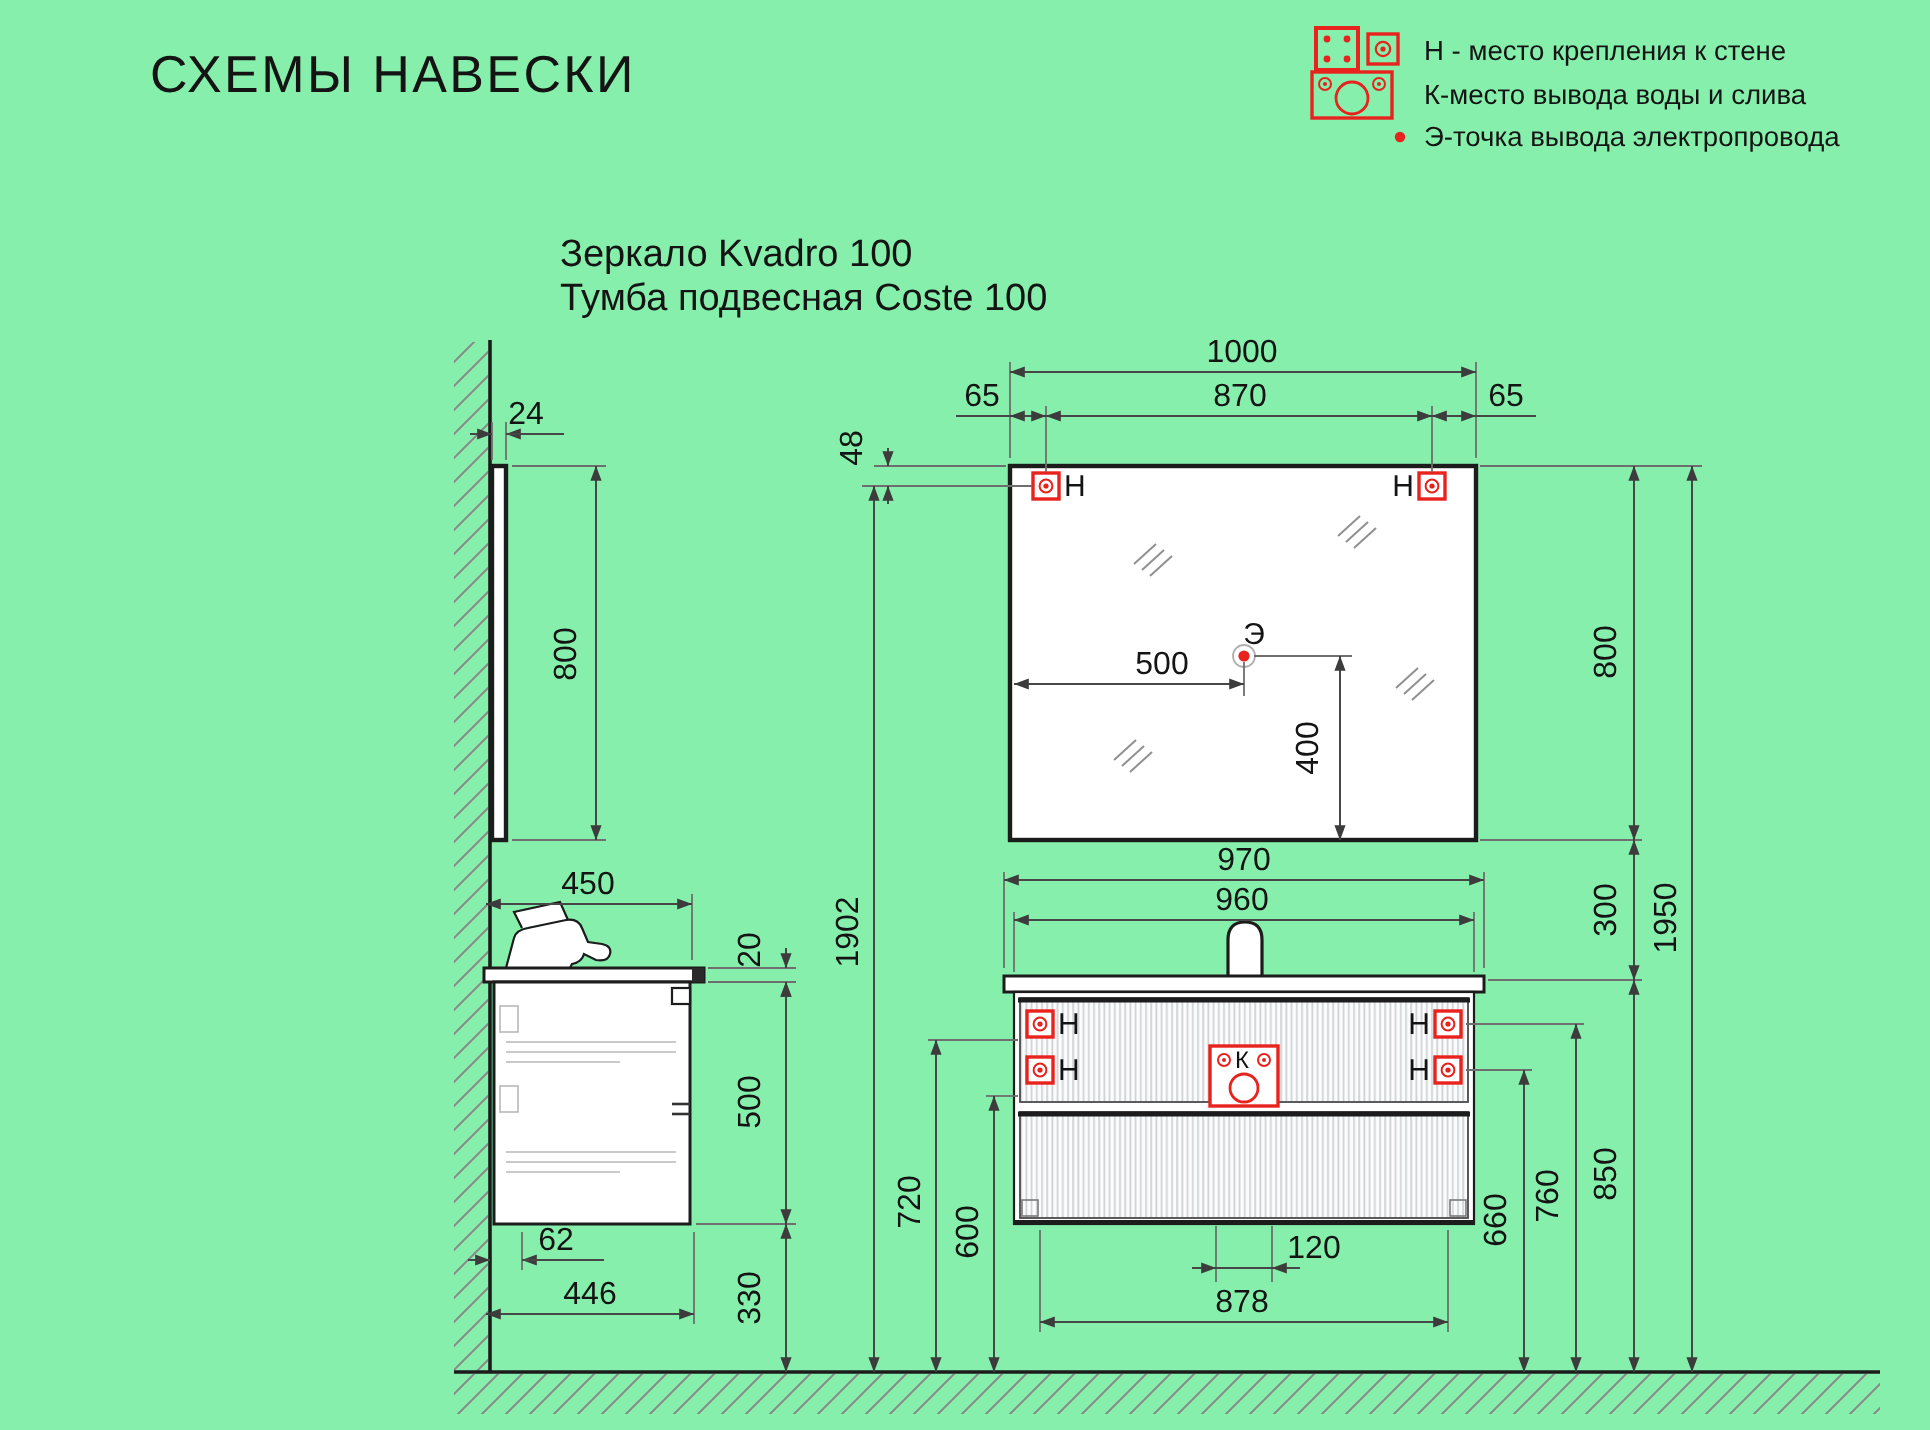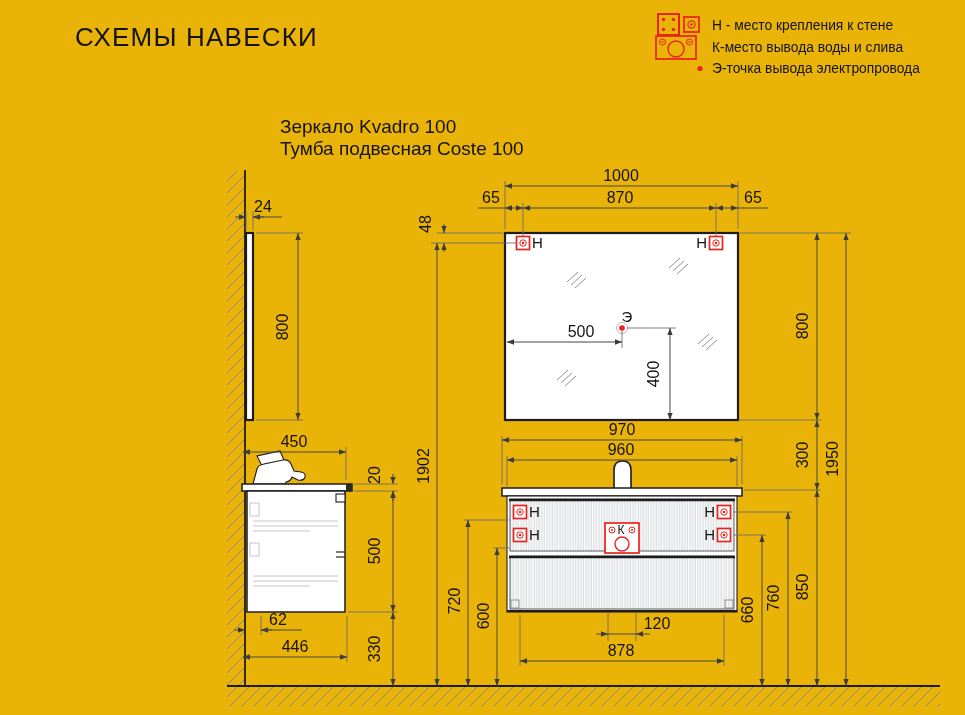--- a/index.html
+++ b/index.html
@@ -1,16 +1,16 @@
 <!DOCTYPE html>
 <html><head>
 <meta charset="utf-8">
 <style>
   html,body{margin:0;padding:0;background:#fff;}
-  .canvas{position:relative;width:965px;height:715px;background:#eab308;overflow:hidden;
+  .canvas{position:relative;width:965px;height:715px;background:#86efac;overflow:hidden;
           font-family:"Liberation Sans",sans-serif;}
   svg{display:block;}
   svg text{fill:#141414;font-family:"Liberation Sans",sans-serif;}
   .title-t{font-size:26px;letter-spacing:1.2px;}
   .sub-t{font-size:19px;}
   .leg-t{font-size:13.8px;}
   .dt{font-size:16px;}
   .mk{font-size:15px;}
   .kt{font-size:12px;}
   .dim{stroke:#474747;stroke-width:1;fill:none;}

